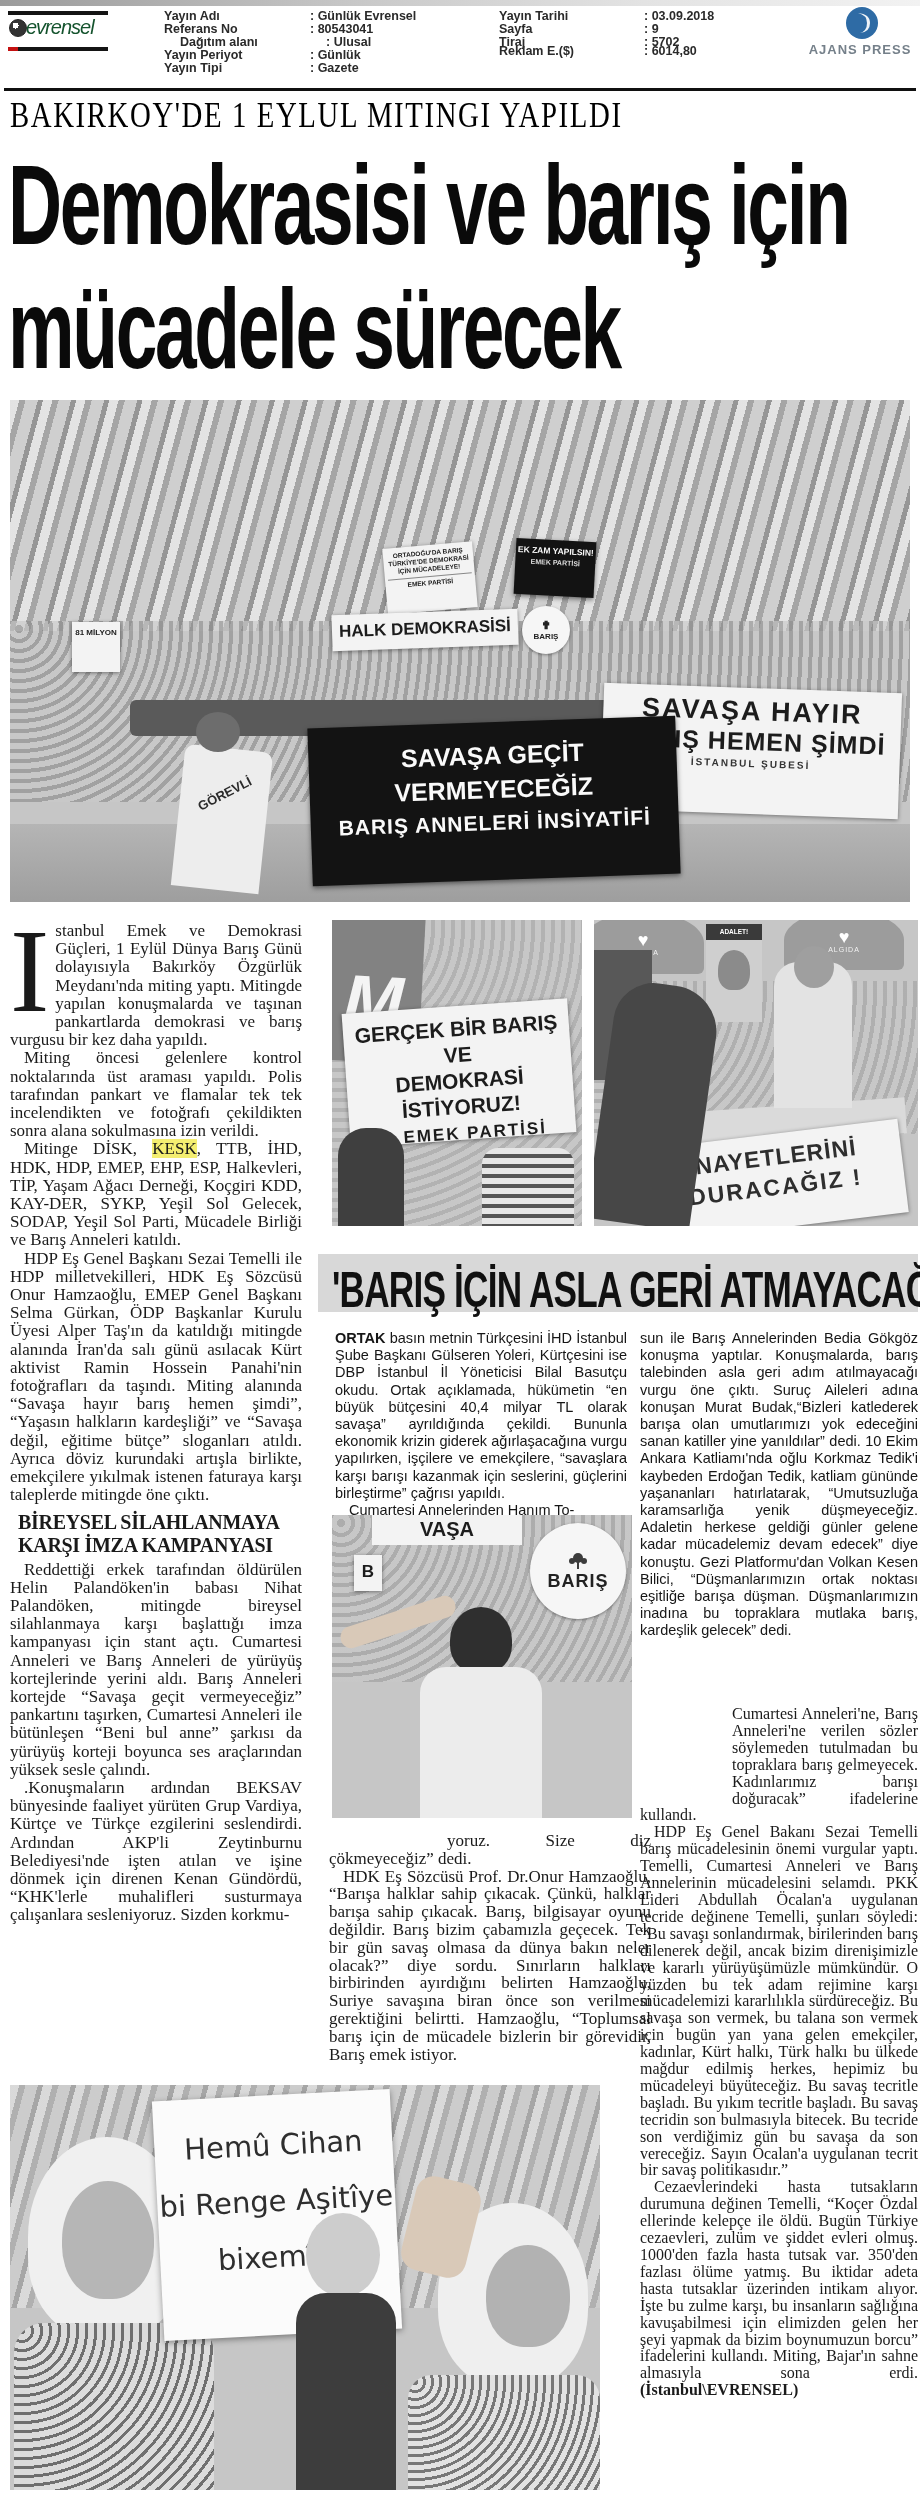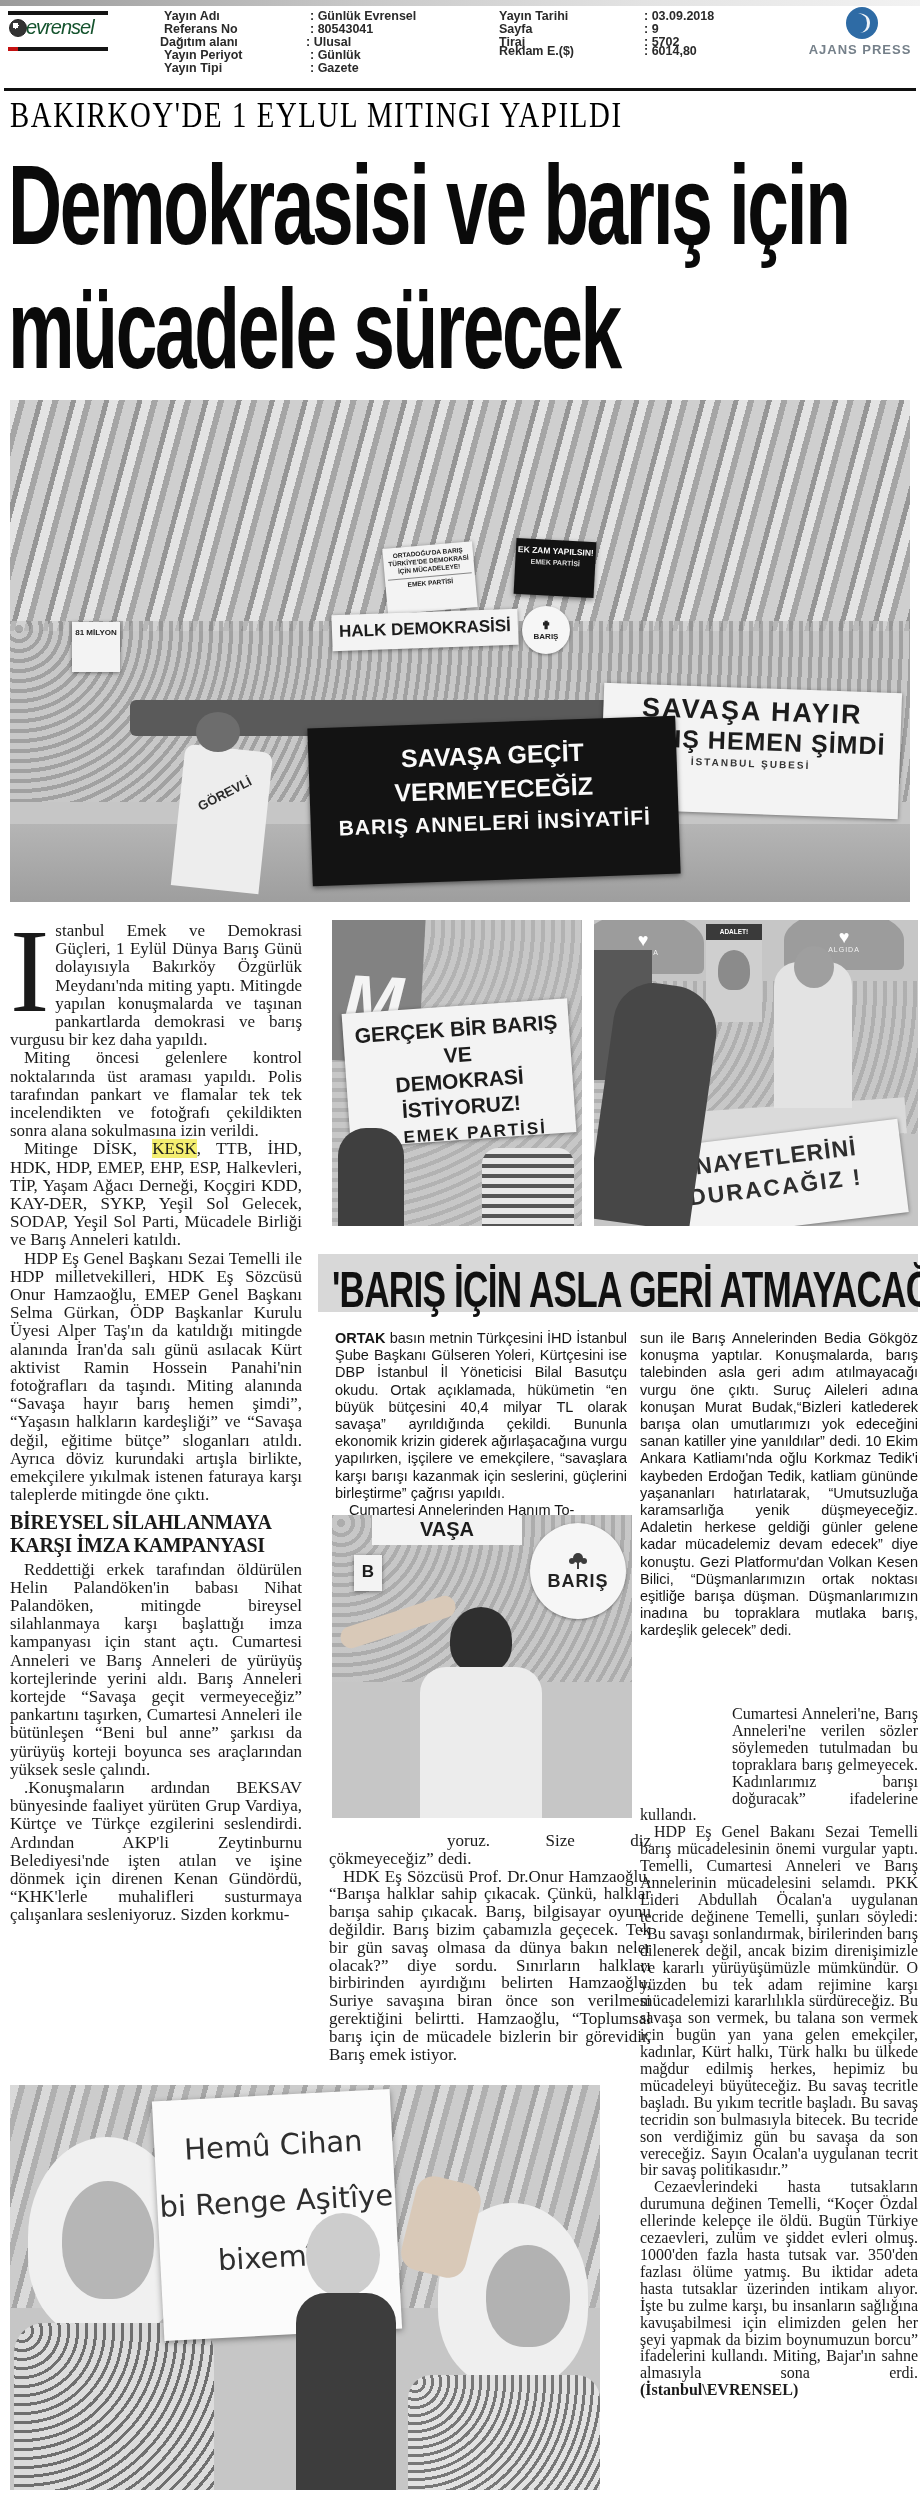--- a/index.html
+++ b/index.html
@@ -54,21 +54,21 @@
   .col{position:absolute;text-align:justify;overflow:hidden;}
   .col p{margin:0;text-indent:14px;}
   .col p.noindent{text-indent:0;}
   .c-serif1{font-size:17px;line-height:18.2px;}
   .c-serif2{font-size:17px;line-height:17.8px;margin-left:19px;}
   .c-serif3{font-size:16px;line-height:16.9px;}
   .c-sans{font-family:"Liberation Sans",sans-serif;font-size:14.5px;line-height:17.2px;color:#161616;}
   .dropcap{float:left;font-size:118px;line-height:92px;padding:4px 6px 0 0;font-weight:normal;}
   .hl{background:#f4ee71;}
   .subhead{font-family:"Liberation Serif",serif;font-weight:bold;font-size:20px;
-     line-height:23px;margin:6px 0 4px 0;text-align:left;letter-spacing:-.3px;}
+     line-height:23px;margin:6px 0 4px 8px;text-align:left;letter-spacing:-.3px;}
   .sec-band{left:318px;top:1254px;width:600px;height:58px;background:#d8d8d8;}
   .sec-head{left:332px;top:1262px;white-space:nowrap;font-family:"Liberation Sans",sans-serif;
      font-weight:bold;font-size:44px;letter-spacing:-1px;color:#111;
      transform:scale(.8,1.12);transform-origin:0 0;}
   .lead-b{font-weight:bold;}
   .credit-b{font-weight:bold;}
   .wrap-spacer{float:left;width:92px;height:90px;}
   .heart{color:#fff;font-size:18px;line-height:18px;}
   .umb{position:absolute;border-radius:50% 50% 6px 6px;background:#9c9c9c;
      display:flex;flex-direction:column;align-items:center;justify-content:center;
@@ -91,21 +91,21 @@
   </div>
 
   <div class="abs meta-row" style="left:120px;top:9px;">
     <span class="lbl" style="width:108px;">Yayın Adı</span>
     <span class="val">: Günlük Evrensel</span>
   </div>
   <div class="abs meta-row" style="left:120px;top:22px;">
     <span class="lbl" style="width:108px;">Referans No</span>
     <span class="val">: 80543041</span>
   </div>
-  <div class="abs meta-row" style="left:116px;top:35px;">
+  <div class="abs meta-row" style="left:136px;top:35px;">
     <span class="lbl" style="width:108px;">Dağıtım alanı</span>
     <span class="val">: Ulusal</span>
   </div>
   <div class="abs meta-row" style="left:120px;top:48px;">
     <span class="lbl" style="width:108px;">Yayın Periyot</span>
     <span class="val">: Günlük</span>
   </div>
   <div class="abs meta-row" style="left:120px;top:61px;">
     <span class="lbl" style="width:108px;">Yayın Tipi</span>
     <span class="val">: Gazete</span>

